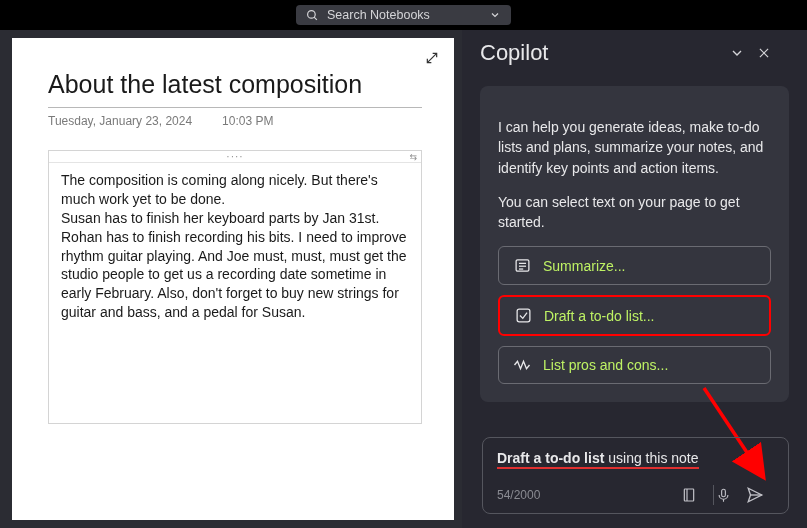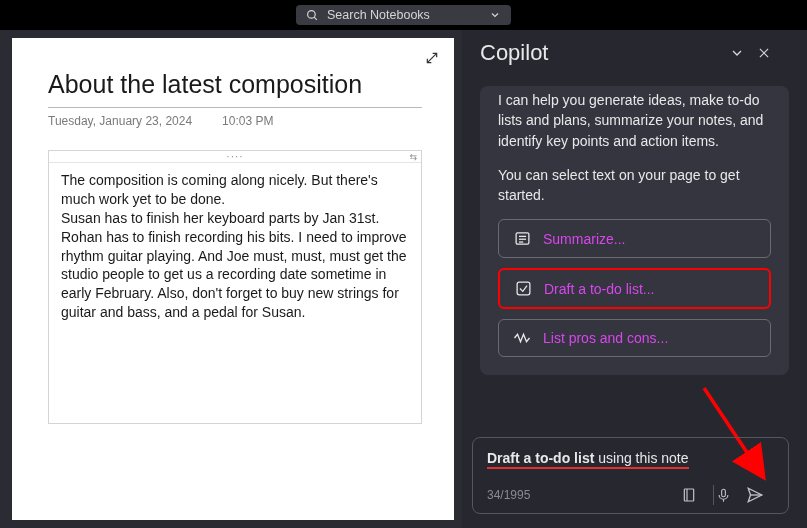--- a/index.html
+++ b/index.html
@@ -130,52 +130,52 @@
   .copilot-body {
     flex: 1;
     padding: 10px 18px 10px 18px;
     display: flex;
     flex-direction: column;
     overflow: hidden;
   }
   .intro-card {
     background: #34353e;
     border-radius: 8px;
-    padding: 4px 18px 18px 18px;
+    padding: 31px 18px 18px 18px;
   }
   .intro-p {
     font-size: 14px;
     line-height: 1.45;
     margin-bottom: 14px;
   }
   .action-list {
     display: flex;
     flex-direction: column;
     gap: 10px;
     margin-top: 4px;
   }
   .action-btn {
     display: flex;
     align-items: center;
     gap: 12px;
     border: 1px solid #6a6b72;
     border-radius: 6px;
     padding: 10px 14px;
     font-size: 14px;
-    color: #d946ef;
+    color: #bef264;
     cursor: pointer;
     background: transparent;
   }
   .action-btn.selected {
     border: 2.5px solid #ff0000;
   }
   .action-btn .aicon { width: 18px; display:flex; align-items:center; justify-content:center; }
 
   .input-area {
-    margin: 0 18px 14px 10px;
+    margin: 0 18px 14px 20px;
     border: 1px solid #55565e;
     border-radius: 8px;
     padding: 12px 12px 8px 14px;
     position: relative;
   }
   .input-row {
     font-size: 14px;
     color: #e8e8ea;
     margin-bottom: 16px;
   }
@@ -324,21 +324,21 @@
       <line x1="10" y1="8" x2="66" y2="92" stroke="#ff0000" stroke-width="3.5" marker-end="url(#ah)"></line>
     </svg>
 
     <div class="input-area">
       <div class="input-row">
         <span class="input-underline">
           <span class="boldpart">Draft a to-do list</span><span> using this note</span>
         </span>
       </div>
       <div class="input-footer">
-        <span class="cnt">34/1995</span>
+        <span class="cnt">54/2000</span>
         <span class="ficon">
           <svg width="16" height="16" viewBox="0 0 24 24" fill="none" stroke="#c2c2c8" stroke-width="1.8">
               <rect x="5" y="3" width="14" height="18" rx="1"></rect>
               <line x1="9" y1="3" x2="9" y2="21"></line>
             </svg>
         </span>
         <span class="sep"></span>
         <span class="ficon">
           <svg width="15" height="17" viewBox="0 0 24 24" fill="none" stroke="#c2c2c8" stroke-width="1.8">
               <rect x="9" y="2" width="6" height="12" rx="3"></rect>

